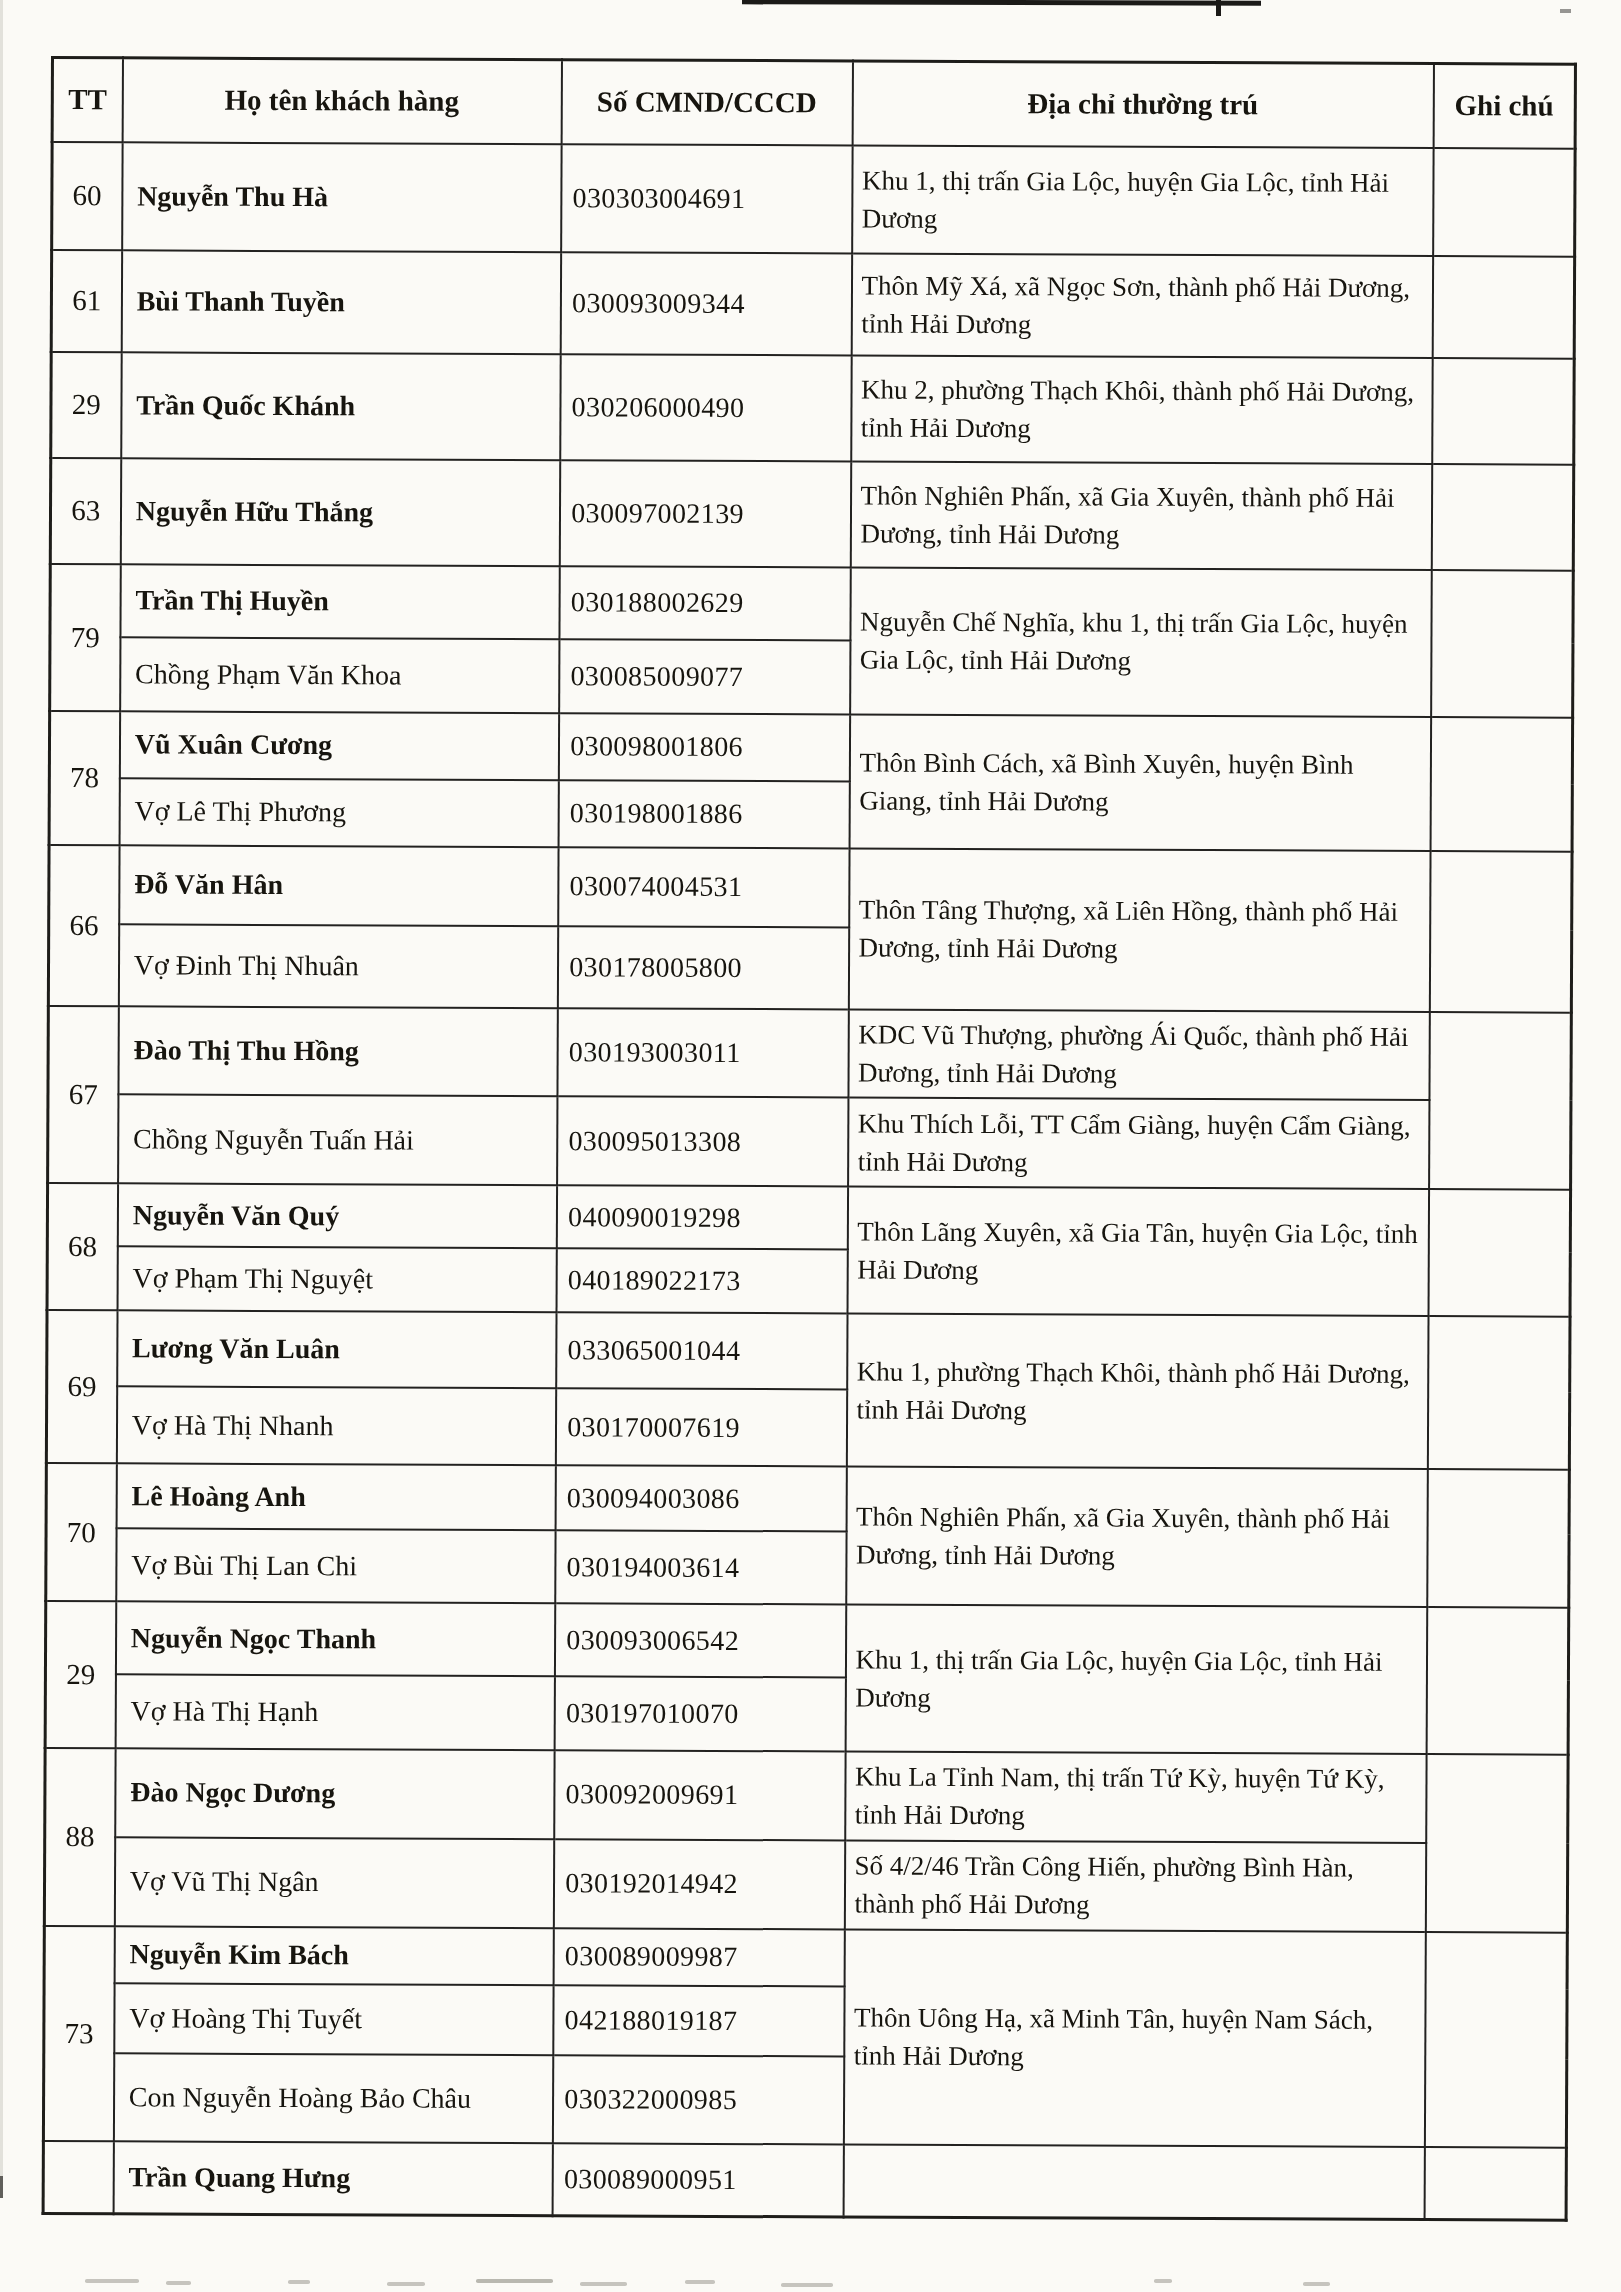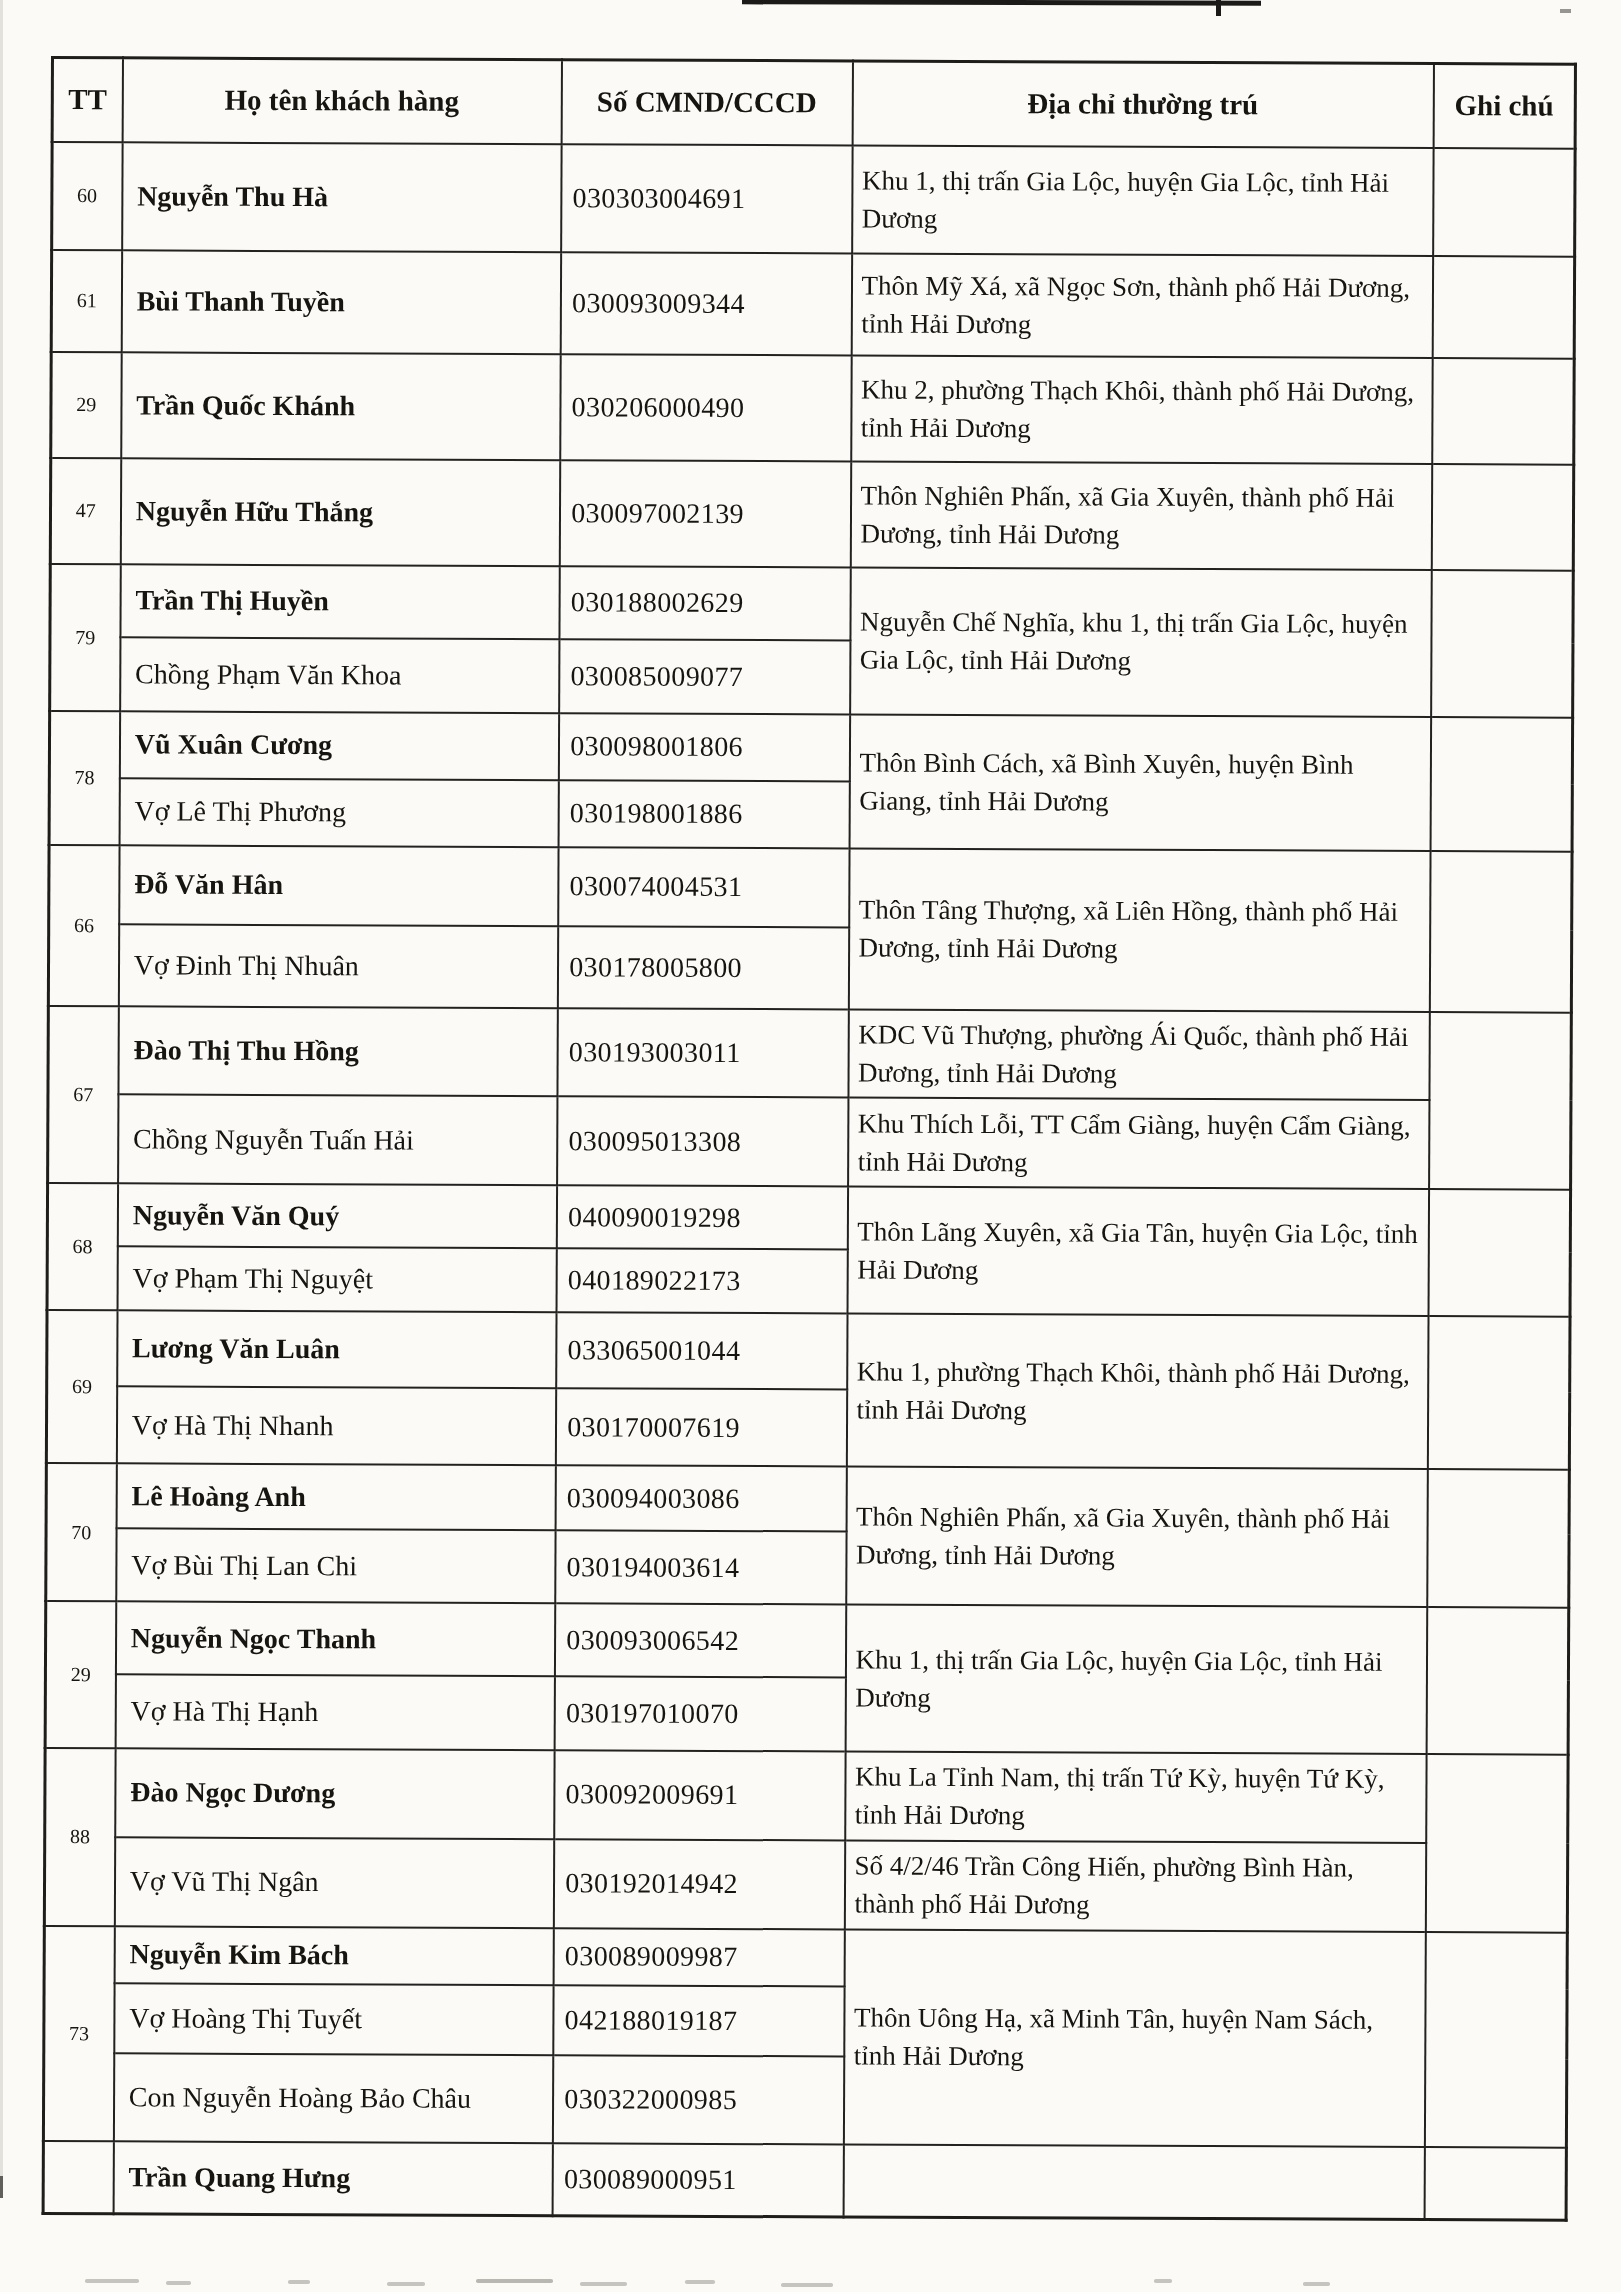--- a/index.html
+++ b/index.html
@@ -17,21 +17,21 @@
     border-collapse:collapse;table-layout:fixed;width:1522px;
     border:3.6px solid #1e1d1a;background:transparent;
   }
   .doc-table th,.doc-table td{
     border:2.7px solid #232220;vertical-align:middle;overflow:hidden;
     padding:0;
   }
   .doc-table th{
     font-weight:bold;font-size:29px;text-align:center;padding:3.6px 1.8px;
   }
-  td.tt{text-align:center;font-size:20px;}
+  td.tt{text-align:center;font-size:29px;}
   td.name{font-size:28px;padding:1.8px 5.4px 1.8px 14.3px;line-height:36px;}
   td.name.bold{font-weight:bold;}
   td.cid{font-size:28px;padding:1.8px 3.6px 1.8px 10.7px;letter-spacing:0.4px;}
   td.addr{font-size:27px;line-height:38px;padding:5.4px 9px 5.4px 9px;}
   td.note{}
   
   .artifact{position:absolute;background:#1b1a18;}
   .top-line{left:742px;top:0;width:519px;height:5.4px;transform:rotate(.15deg);}
   .top-tick{left:1216px;top:0;width:4.5px;height:16px;}
   .top-dot{left:1560px;top:9px;width:10.7px;height:3.6px;opacity:.45;}
@@ -82,21 +82,21 @@
           <td class="note" rowspan="1"></td>
         </tr>
         <tr style="height: 106px;">
           <td class="tt" rowspan="1">29</td>
           <td class="name bold">Trần Quốc Khánh</td>
           <td class="cid">030206000490</td>
           <td class="addr" rowspan="1">Khu 2, phường Thạch Khôi, thành phố Hải Dương, tỉnh Hải Dương</td>
           <td class="note" rowspan="1"></td>
         </tr>
         <tr style="height: 106px;">
-          <td class="tt" rowspan="1">47</td>
+          <td class="tt" rowspan="1">63</td>
           <td class="name bold">Nguyễn Hữu Thắng</td>
           <td class="cid">030097002139</td>
           <td class="addr" rowspan="1">Thôn Nghiên Phấn, xã Gia Xuyên, thành phố Hải Dương, tỉnh Hải Dương</td>
           <td class="note" rowspan="1"></td>
         </tr>
         <tr style="height: 73px;">
           <td class="tt" rowspan="2">79</td>
           <td class="name bold">Trần Thị Huyền</td>
           <td class="cid">030188002629</td>
           <td class="addr" rowspan="2">Nguyễn Chế Nghĩa, khu 1, thị trấn Gia Lộc, huyện Gia Lộc, tỉnh Hải Dương</td>

